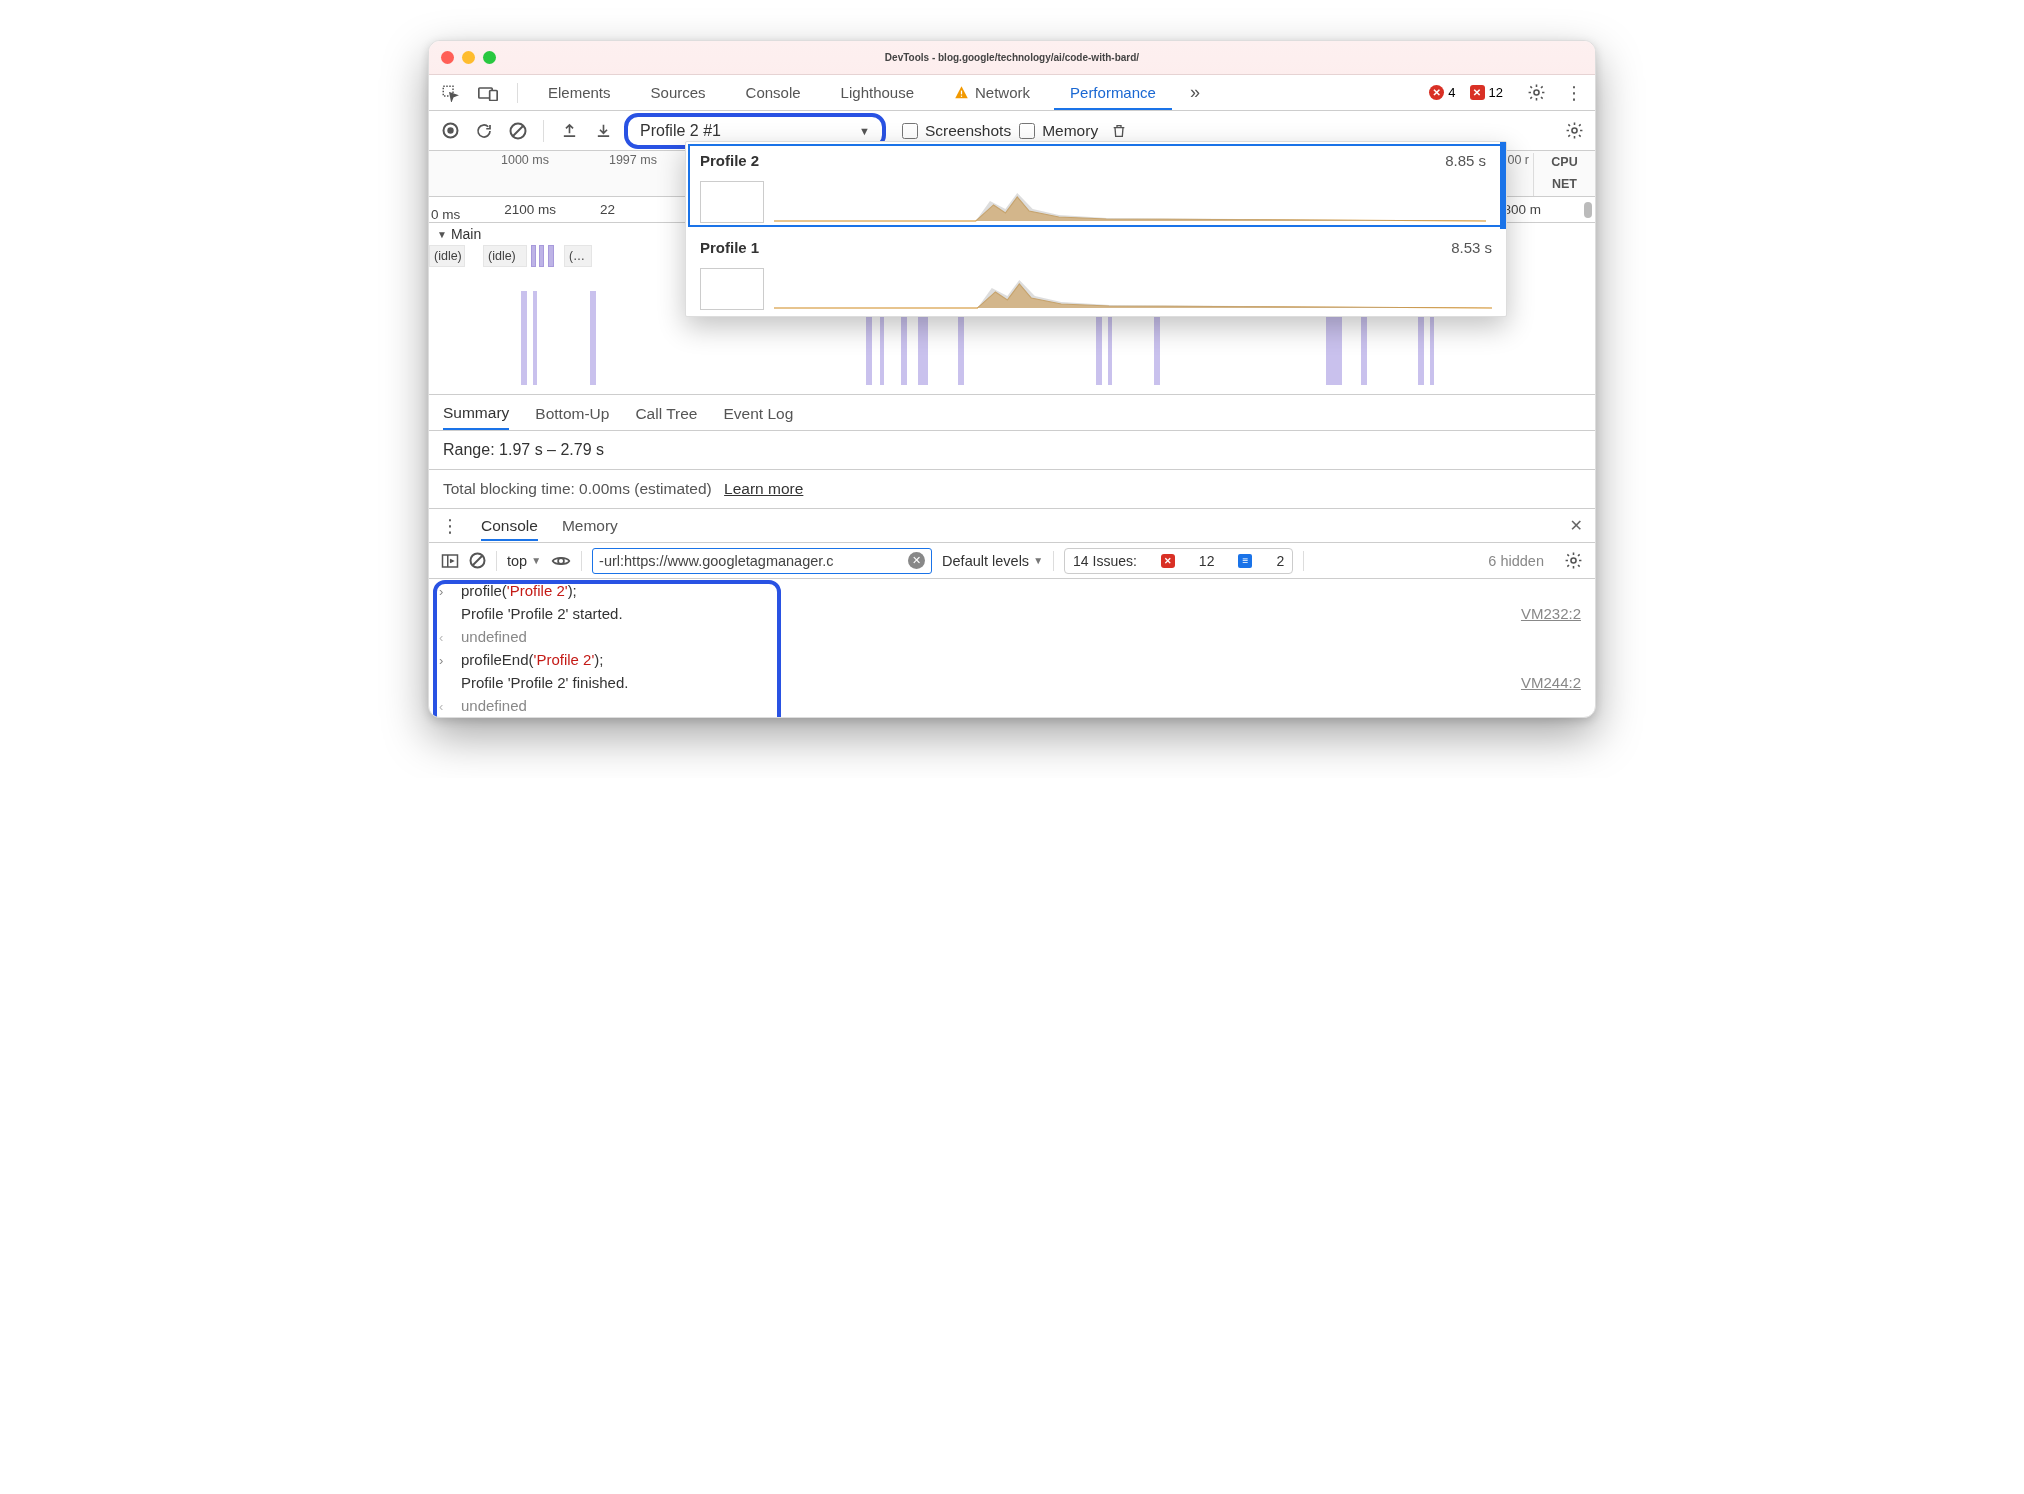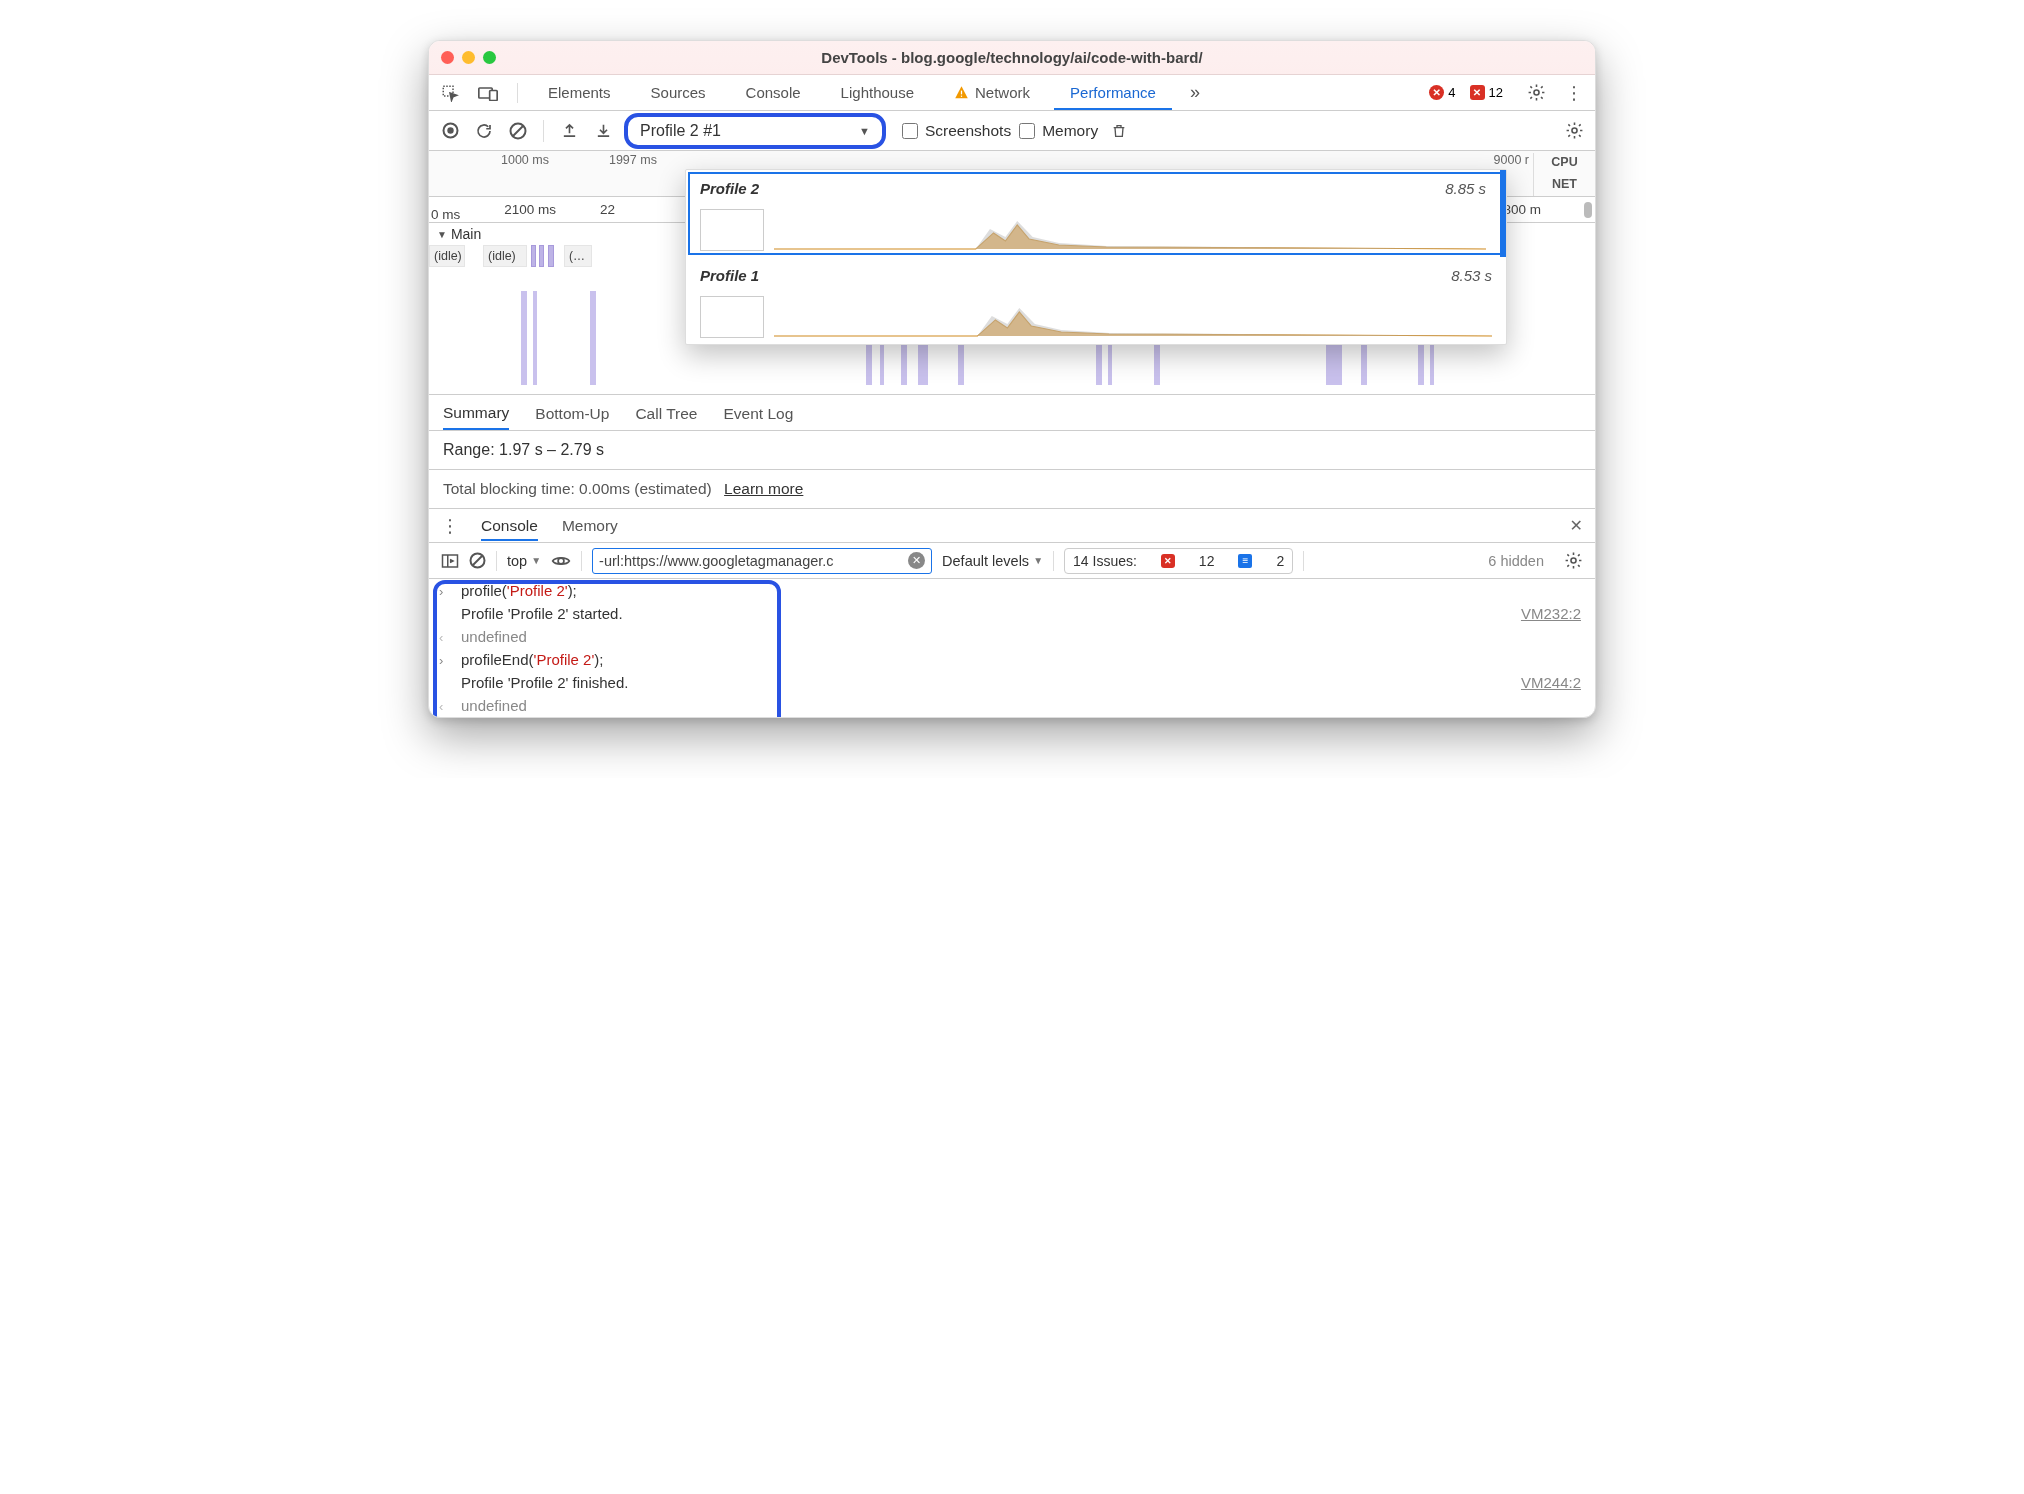--- a/index.html
+++ b/index.html
@@ -5,21 +5,21 @@
   :root { --border: #cdcdcd; --text: #333; --muted: #5f6368; --blue:#1a73e8; --light:#f1f3f4; --high:#2952e3; }
   * { box-sizing: border-box; font-family: -apple-system, "Helvetica Neue", Arial, sans-serif; }
   body { margin:0; background:#fff; display:flex; justify-content:center; align-items:flex-start; padding:40px 30px 60px; }
   .window { width:1168px; border-radius:12px; box-shadow:0 18px 45px rgba(0,0,0,.35), 0 3px 10px rgba(0,0,0,.15); background:#fff; overflow:hidden; border:1px solid #ddd; }
 
   
   .titlebar { height:34px; display:flex; align-items:center; padding:0 12px; background:linear-gradient(#fdf0f0,#fdeeee); border-bottom:1px solid #e6d3d3; position:relative; }
   .traffic { display:flex; gap:8px; position:absolute; left:12px;}
   .dot{width:13px;height:13px;border-radius:50%;}
   .red{background:#ff5f57;} .yel{background:#febc2e;} .grn{background:#28c840;}
-  .title{flex:1;text-align:center;font-size:15px;font-weight:600;color:#444;}
+  .title{flex:1;text-align:center;font-size:10px;font-weight:600;color:#444;}
 
   
   .tabs{height:36px;display:flex;align-items:center;border-bottom:1px solid var(--border);padding:0 6px;gap:8px;font-size:15px;}
   .tabs .icon-btn{width:30px;height:30px;display:flex;align-items:center;justify-content:center;color:#555;}
   .tabs .sep{width:1px;height:20px;background:#ddd;margin:0 6px;}
   .tab{padding:0 16px;height:100%;display:flex;align-items:center;color:#555;cursor:pointer;gap:6px;}
   .tab.active{color:#1967d2;border-bottom:2.5px solid #1a73e8;font-weight:500;padding-top:2px;}
   .tabs .spacer{flex:1;}
   .badge{display:flex;align-items:center;gap:4px;font-size:13px;}
   .sq{width:15px;height:15px;border-radius:3px;display:flex;align-items:center;justify-content:center;color:#fff;font-size:10px;font-weight:700;}
@@ -405,13 +405,13 @@
           <div class="thumb-box"></div>
       <svg class="spark" viewBox="0 0 600 40" preserveAspectRatio="none">
         <path d="M0 38 L170 38 L185 22 L195 30 L205 14 L215 28 L240 34 L280 36 L600 38" fill="#e8a33d" fill-opacity=".85" stroke="#d08a1e" stroke-width="1"></path>
         <path d="M0 38 L170 38 L182 18 L195 26 L205 10 L218 26 L240 32 L280 35 L600 38" fill="#bbb" fill-opacity=".5"></path>
       </svg>
     </div>
       </div>
     </div>
 </div>
 
-<style>.window{position:relative;} .dropdown{top:128px;left:256px;font-style:italic;}</style>
+<style>.window{position:relative;} .dropdown{top:100px;left:256px;}</style>
 
 </body></html>

